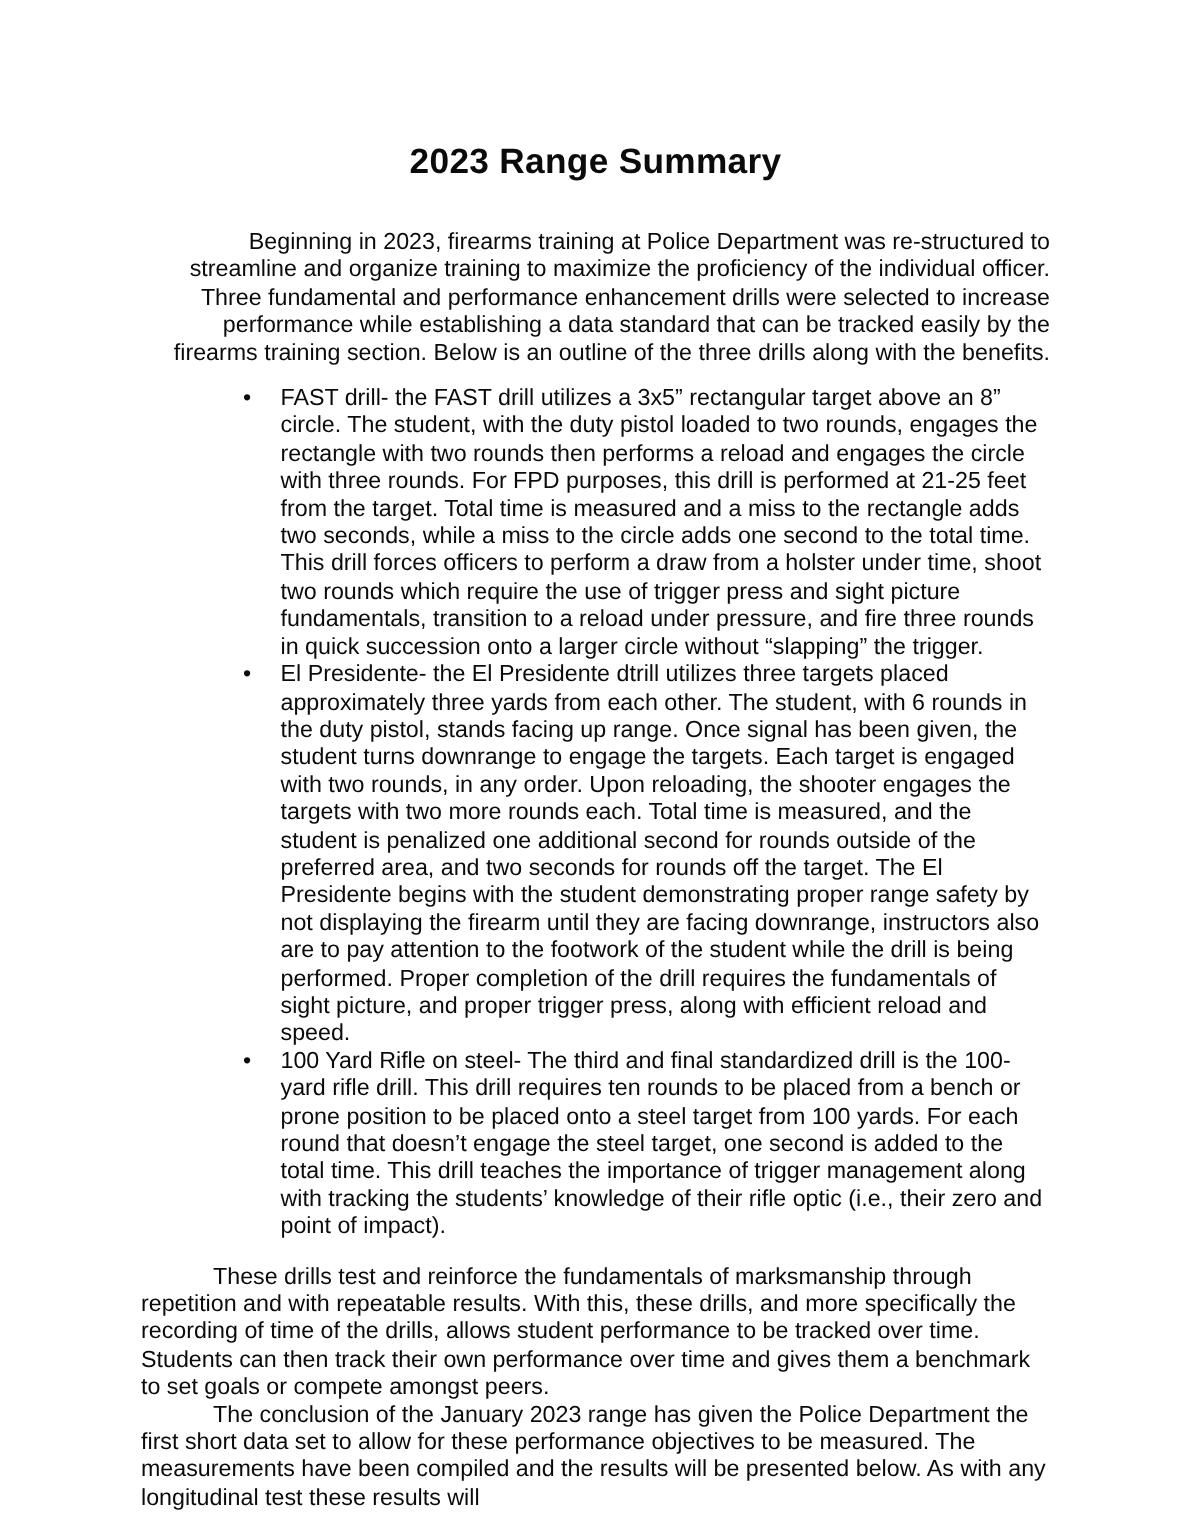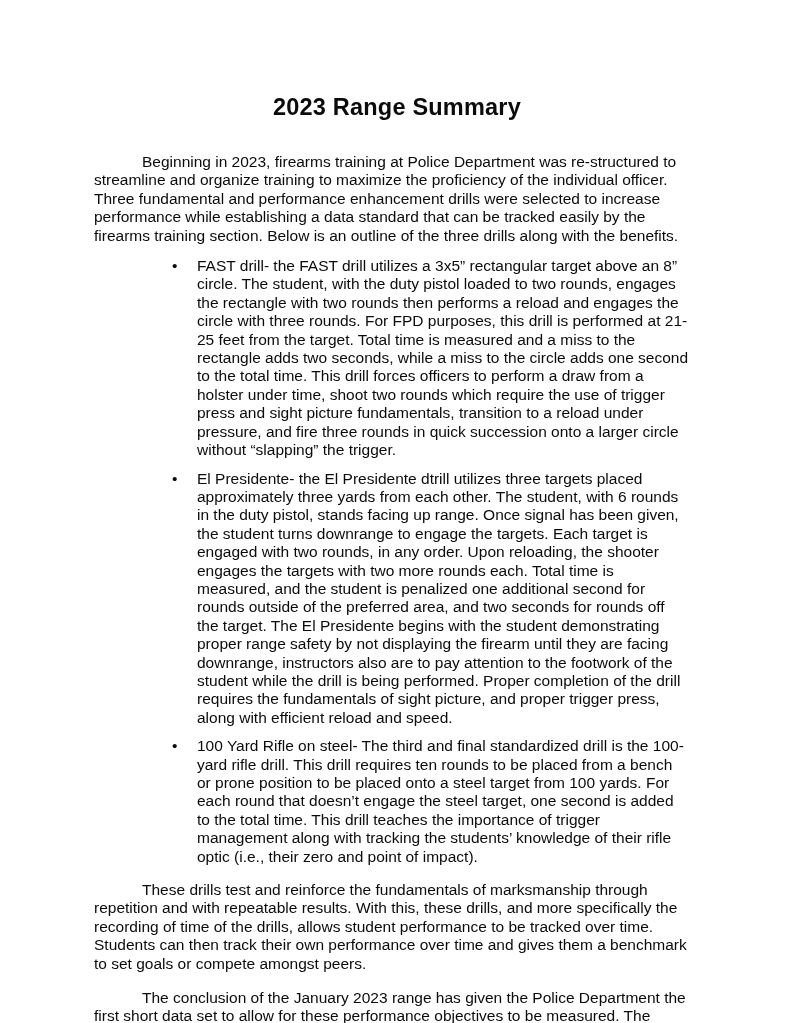--- a/index.html
+++ b/index.html
@@ -28,33 +28,33 @@
     text-align: center;
     margin: 0 0 32px 0;
     letter-spacing: 0.2px;
   }
   .para {
     margin: 0;
     text-indent: 48px;
   }
   .para.intro {
     margin-bottom: 12px;
+    text-align: right;
   }
   .para.closing-a {
-    margin-bottom: 16px;
   }
   ul.drill-list {
     list-style: none;
     margin: 0 0 15px 0;
     padding: 0;
   }
   ul.drill-list li {
     position: relative;
     padding-left: 93px;
-    margin: 10px;
+    margin: 0;
   }
   ul.drill-list li::before {
     content: "\2022";
     position: absolute;
     left: 68px;
     top: 0;
   }
 </style>
 </head>
 <body>

